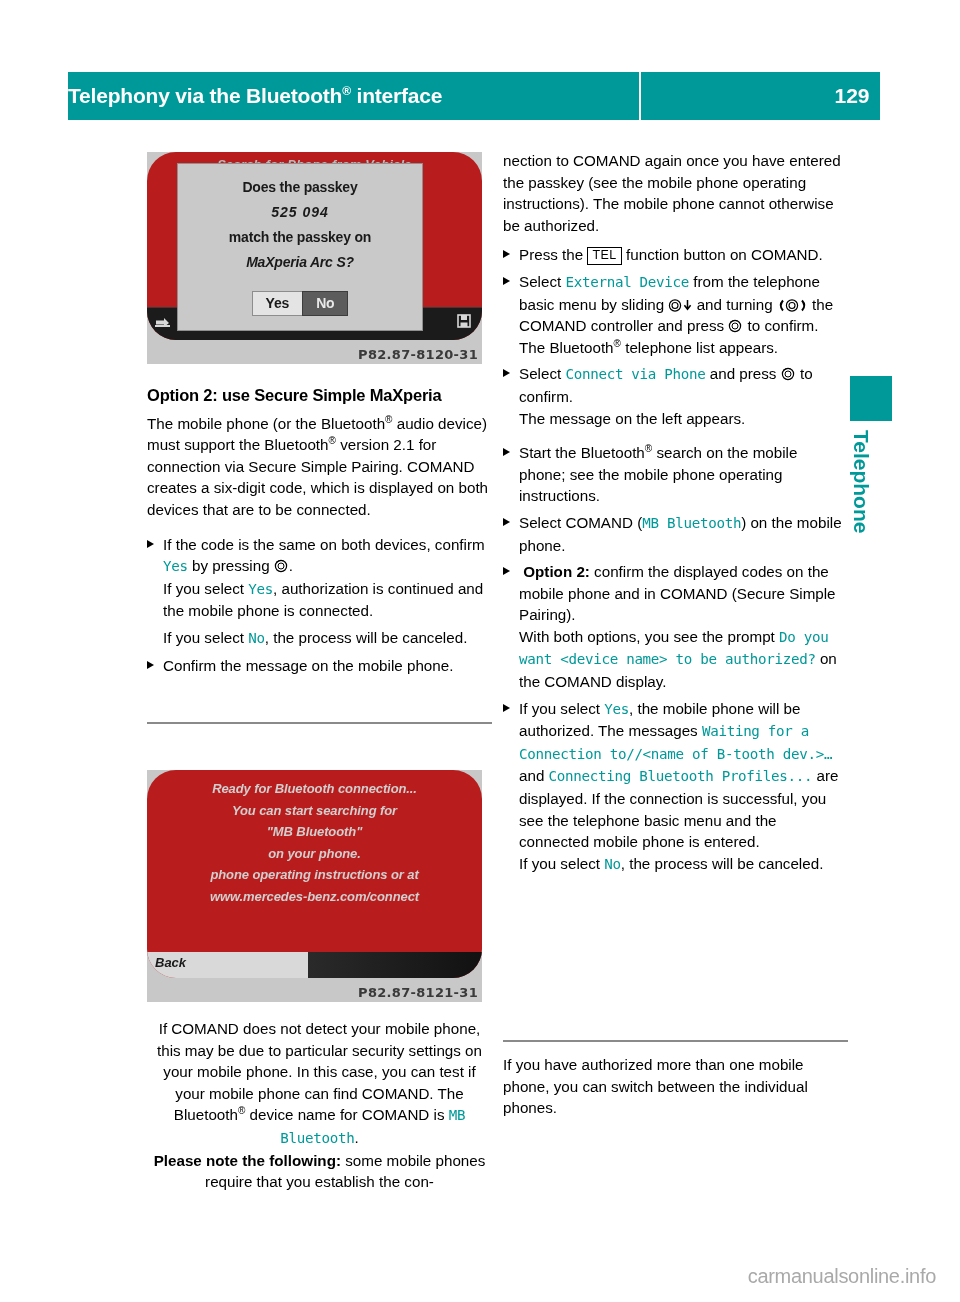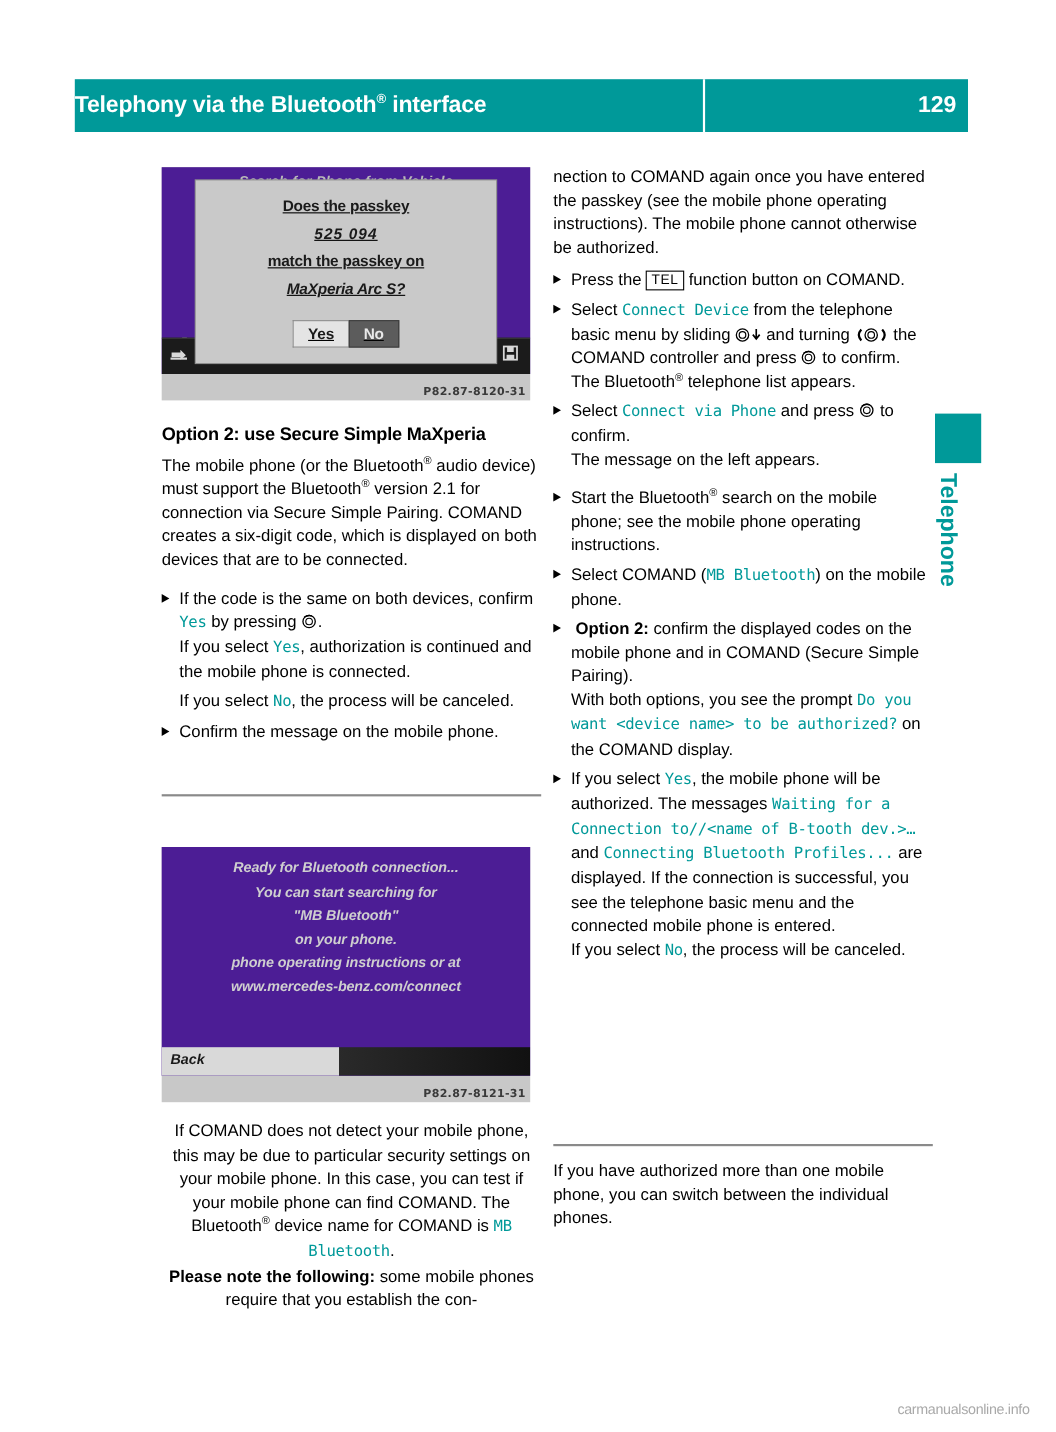--- a/index.html
+++ b/index.html
@@ -172,31 +172,32 @@
     background: #c8c8c8;
   }
   .shot-1 { left: 147px; top: 152px; height: 212px; }
   .shot-2 { left: 147px; top: 770px; height: 232px; }
 
   .shot-screen {
     position: absolute;
     left: 0; top: 0;
     width: 335px;
     height: 188px;
-    background: #4c1d95;
+    background: #b91c1c;
     overflow: hidden;
+    border-radius: 29px;
   }
   .shot-2 .shot-screen { height: 208px; }
 
   .shot-code {
     position: absolute;
     right: 4px;
     bottom: 2px;
     font-family: "DejaVu Sans", sans-serif;
-    font-size: 10px;
+    font-size: 13px;
     font-weight: bold;
     color: #3a3a3a;
     letter-spacing: 0.3px;
   }
 
   
   .scr1-title {
     position: absolute;
     left: 0; right: 0; top: 5px;
     text-align: center;
@@ -227,25 +228,24 @@
     width: 20px; height: 16px;
     color: #d8d8d8;
   }
   .icon-back { left: 6px; }
   .icon-save { right: 6px; }
 
   .dialog {
     position: absolute;
     left: 31px;
     top: 12px;
-    width: 273px;
+    width: 244px;
     height: 166px;
     background: #c9c9c9;
     box-shadow: 0 0 0 1px #8f8f8f;
-    text-decoration: underline;
   }
   .dialog-line {
     text-align: center;
     color: #1a1a1a;
     font-size: 14px;
     font-weight: bold;
     line-height: 25px;
     letter-spacing: -0.2px;
   }
   .dialog-line.code { font-style: italic; letter-spacing: 1px; }
@@ -301,21 +301,21 @@
     font-weight: bold;
     font-style: italic;
   }
 
   
   .watermark {
     position: absolute;
     right: 24px;
     bottom: 14px;
     color: #a9a9a9;
-    font-size: 13px;
+    font-size: 20px;
     letter-spacing: -0.3px;
   }
 </style>
 </head>
 <body>
 
 <div class="header">
   <div class="header-title">
     <span>Telephony via the Bluetooth</span><sup>®</sup><span> interface</span>
   </div>
@@ -417,21 +417,21 @@
 
   <div class="gap-sm"></div>
 
   <div class="li">
     <span class="tri"></span>
     <span>Press the </span><span class="keycap">TEL</span><span> function button on COMAND.</span>
   </div>
 
   <div class="li">
     <span class="tri"></span>
-    <span>Select </span><span class="mono">Connect Device</span><span> from the telephone basic menu by sliding </span><span class="glyph"><svg width="15" height="13" viewBox="0 0 15 13">
+    <span>Select </span><span class="mono">External Device</span><span> from the telephone basic menu by sliding </span><span class="glyph"><svg width="15" height="13" viewBox="0 0 15 13">
           <circle cx="7" cy="6.5" r="5.6" fill="none" stroke="#000" stroke-width="1.2"></circle>
           <circle cx="7" cy="6.5" r="3" fill="none" stroke="#000" stroke-width="1.1"></circle>
         </svg></span><span class="glyph"><svg width="9" height="13" viewBox="0 0 9 13">
           <path d="M4.5 1 L4.5 9 M1.4 6.2 L4.5 10.2 L7.6 6.2" stroke="#000" stroke-width="1.5" fill="none"></path>
         </svg></span><span> and turning </span><span class="glyph"><svg width="8" height="13" viewBox="0 0 8 13">
           <path d="M6 1.5 Q1.5 6.5 6 11.5" stroke="#000" stroke-width="2" fill="none"></path>
         </svg></span><span class="glyph"><svg width="15" height="13" viewBox="0 0 15 13">
           <circle cx="7" cy="6.5" r="5.6" fill="none" stroke="#000" stroke-width="1.2"></circle>
           <circle cx="7" cy="6.5" r="3" fill="none" stroke="#000" stroke-width="1.1"></circle>
         </svg></span><span class="glyph"><svg width="8" height="13" viewBox="0 0 8 13">

